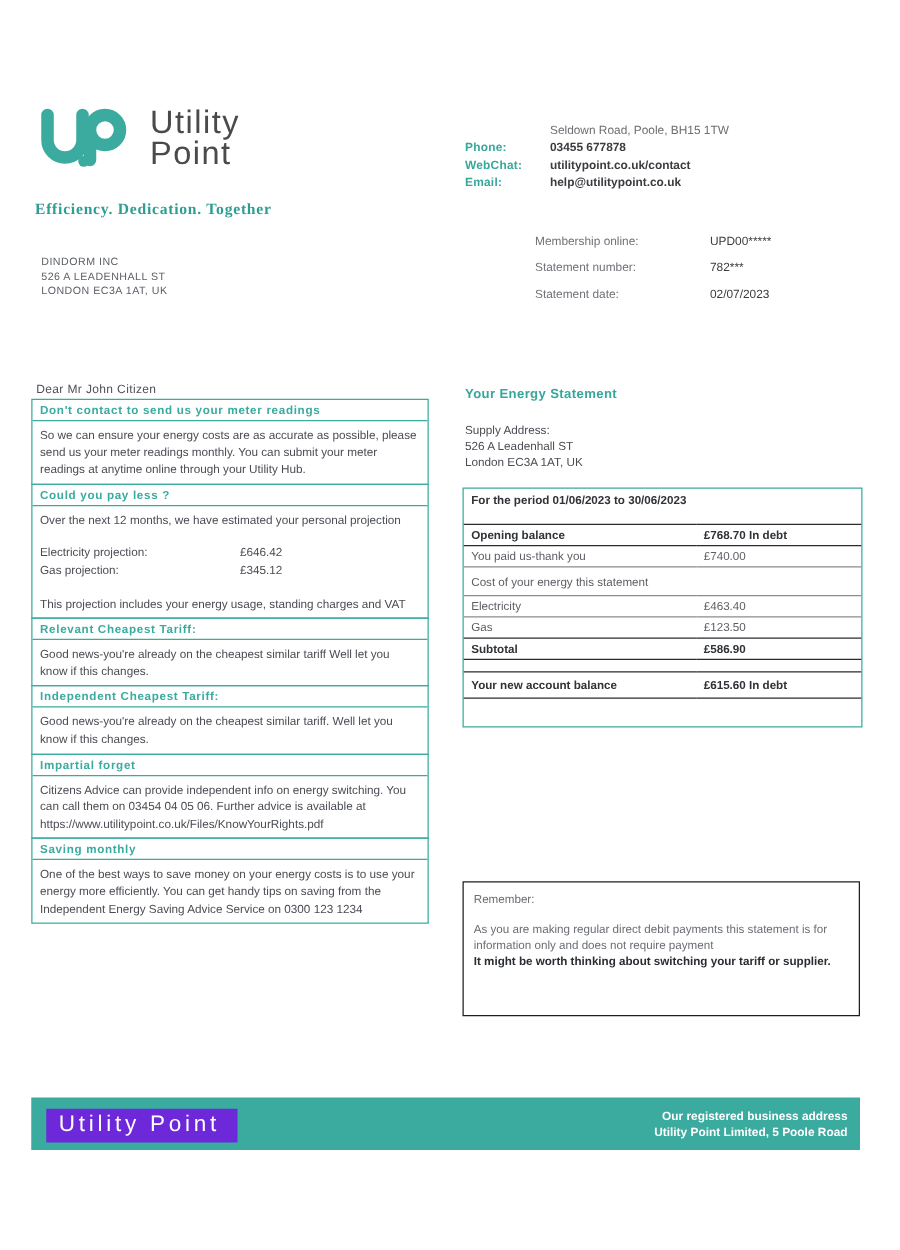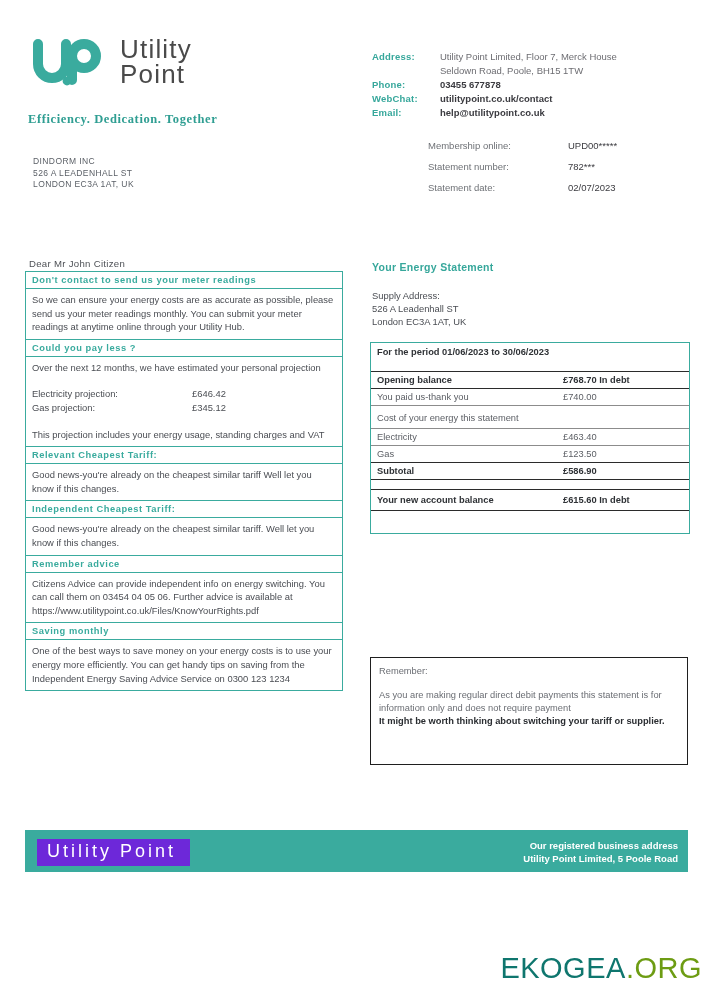--- a/index.html
+++ b/index.html
@@ -1,21 +1,21 @@
 <!DOCTYPE html>
 <html><head>
 <meta charset="utf-8">
 <style>
   html,body{margin:0;padding:0;}
   body{
     width:720px;height:1000px;background:#ffffff;
     font-family:"Liberation Sans", sans-serif;
     color:#3a3a3a;position:relative;overflow:hidden;
   }
-  .page{position:relative;width:720px;height:852px;}
+  .page{position:relative;width:720px;height:852px;margin-top:48px;}
 
   
   .logo-block{position:absolute;left:28px;top:34px;width:300px;}
   .logo-row{display:flex;align-items:center;gap:14px;}
   .logo-mark{width:78px;height:56px;flex:none;}
   .logo-word{font-size:26px;line-height:25px;color:#4a4a4a;font-weight:400;letter-spacing:1.2px;}
   .tagline{margin-top:22px;font-family:"Liberation Serif",serif;font-size:12.5px;
            font-weight:700;color:#2f9e92;letter-spacing:.6px;}
 
   .contact{position:absolute;left:372px;top:50px;width:320px;font-size:9.5px;line-height:13px;}
@@ -104,24 +104,20 @@
         <div class="logo-word">Utility</div>
         <div class="logo-word">Point</div>
       </span>
     </div>
     <div class="tagline">Efficiency. Dedication. Together</div>
   </div>
 
   <div class="contact">
     <table>
       <tbody>
-          <tr>
-        <td class="lbl">Address:</td>
-        <td class="val addr">Utility Point Limited,  Floor 7, Merck House</td>
-      </tr>
       <tr>
         <td class="lbl"></td>
         <td class="val addr">Seldown  Road,  Poole,  BH15  1TW</td>
       </tr>
       <tr>
         <td class="lbl">Phone:</td>
         <td class="val bold">03455 677878</td>
       </tr>
       <tr>
         <td class="lbl">WebChat:</td>
@@ -190,21 +186,21 @@
       <div class="panel-head">Relevant Cheapest Tariff:</div>
       <div class="panel-body">Good news-you're already on the cheapest similar tariff Well let you know if this changes.</div>
     </div>
 
     <div class="panel">
       <div class="panel-head">Independent Cheapest Tariff:</div>
       <div class="panel-body">Good news-you're already on the cheapest similar tariff. Well let you know if this changes.</div>
     </div>
 
     <div class="panel">
-      <div class="panel-head">Remember advice</div>
+      <div class="panel-head">Impartial forget</div>
       <div class="panel-body">Citizens Advice can provide independent info on energy switching. You can call them on 03454 04 05 06. Further advice is available at https://www.utilitypoint.co.uk/Files/KnowYourRights.pdf</div>
     </div>
 
     <div class="panel">
       <div class="panel-head">Saving monthly</div>
       <div class="panel-body">One of the best ways to save money on your energy costs is to use your energy more efficiently. You can get handy tips on saving from the Independent Energy Saving Advice Service on 0300 123 1234</div>
     </div>
   </div>
 
   <div class="stmt-title">Your Energy Statement</div>

